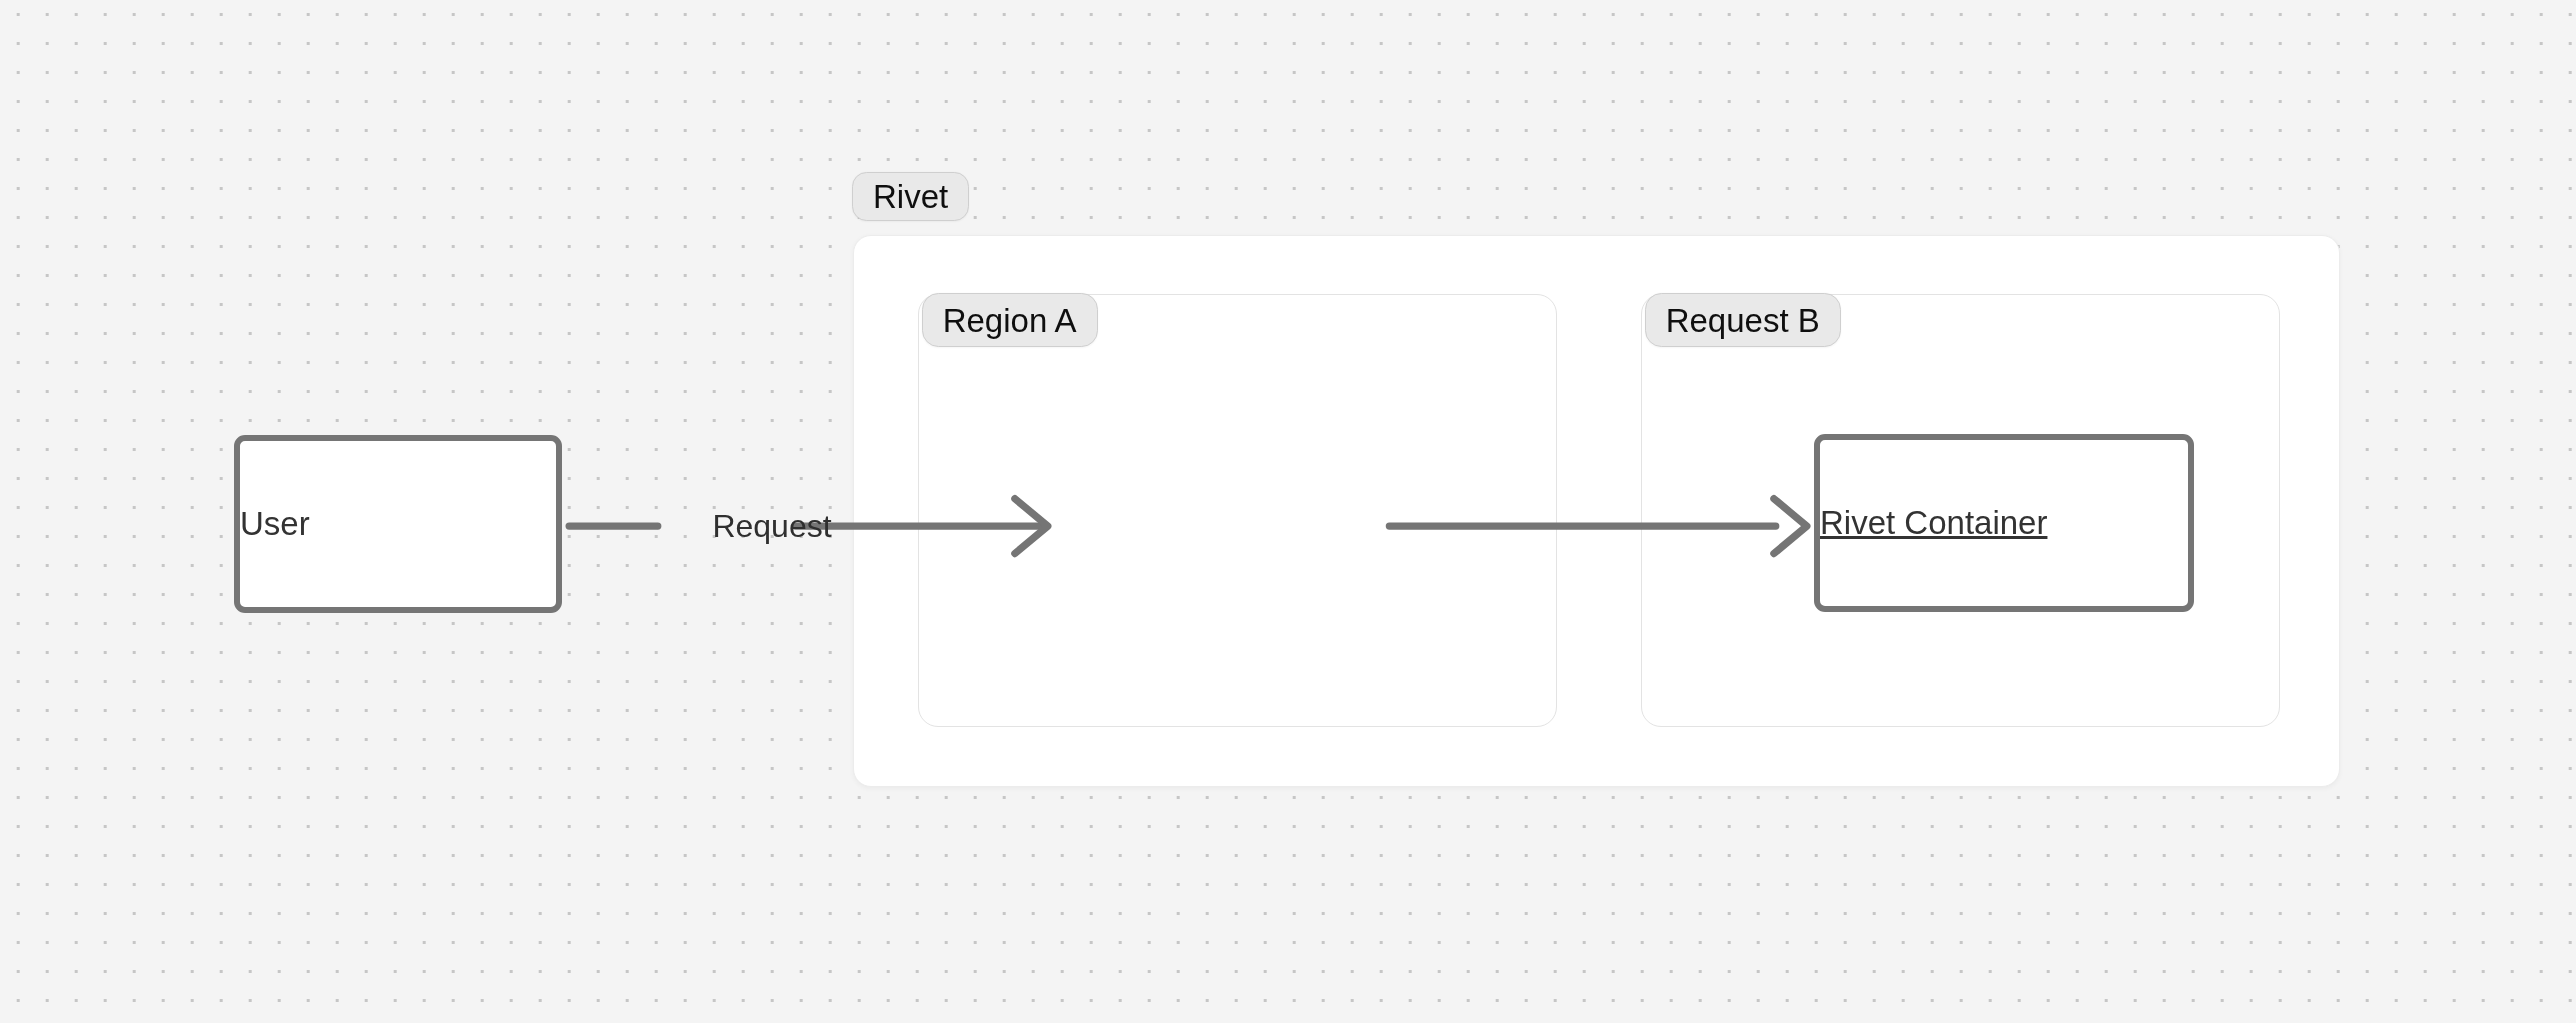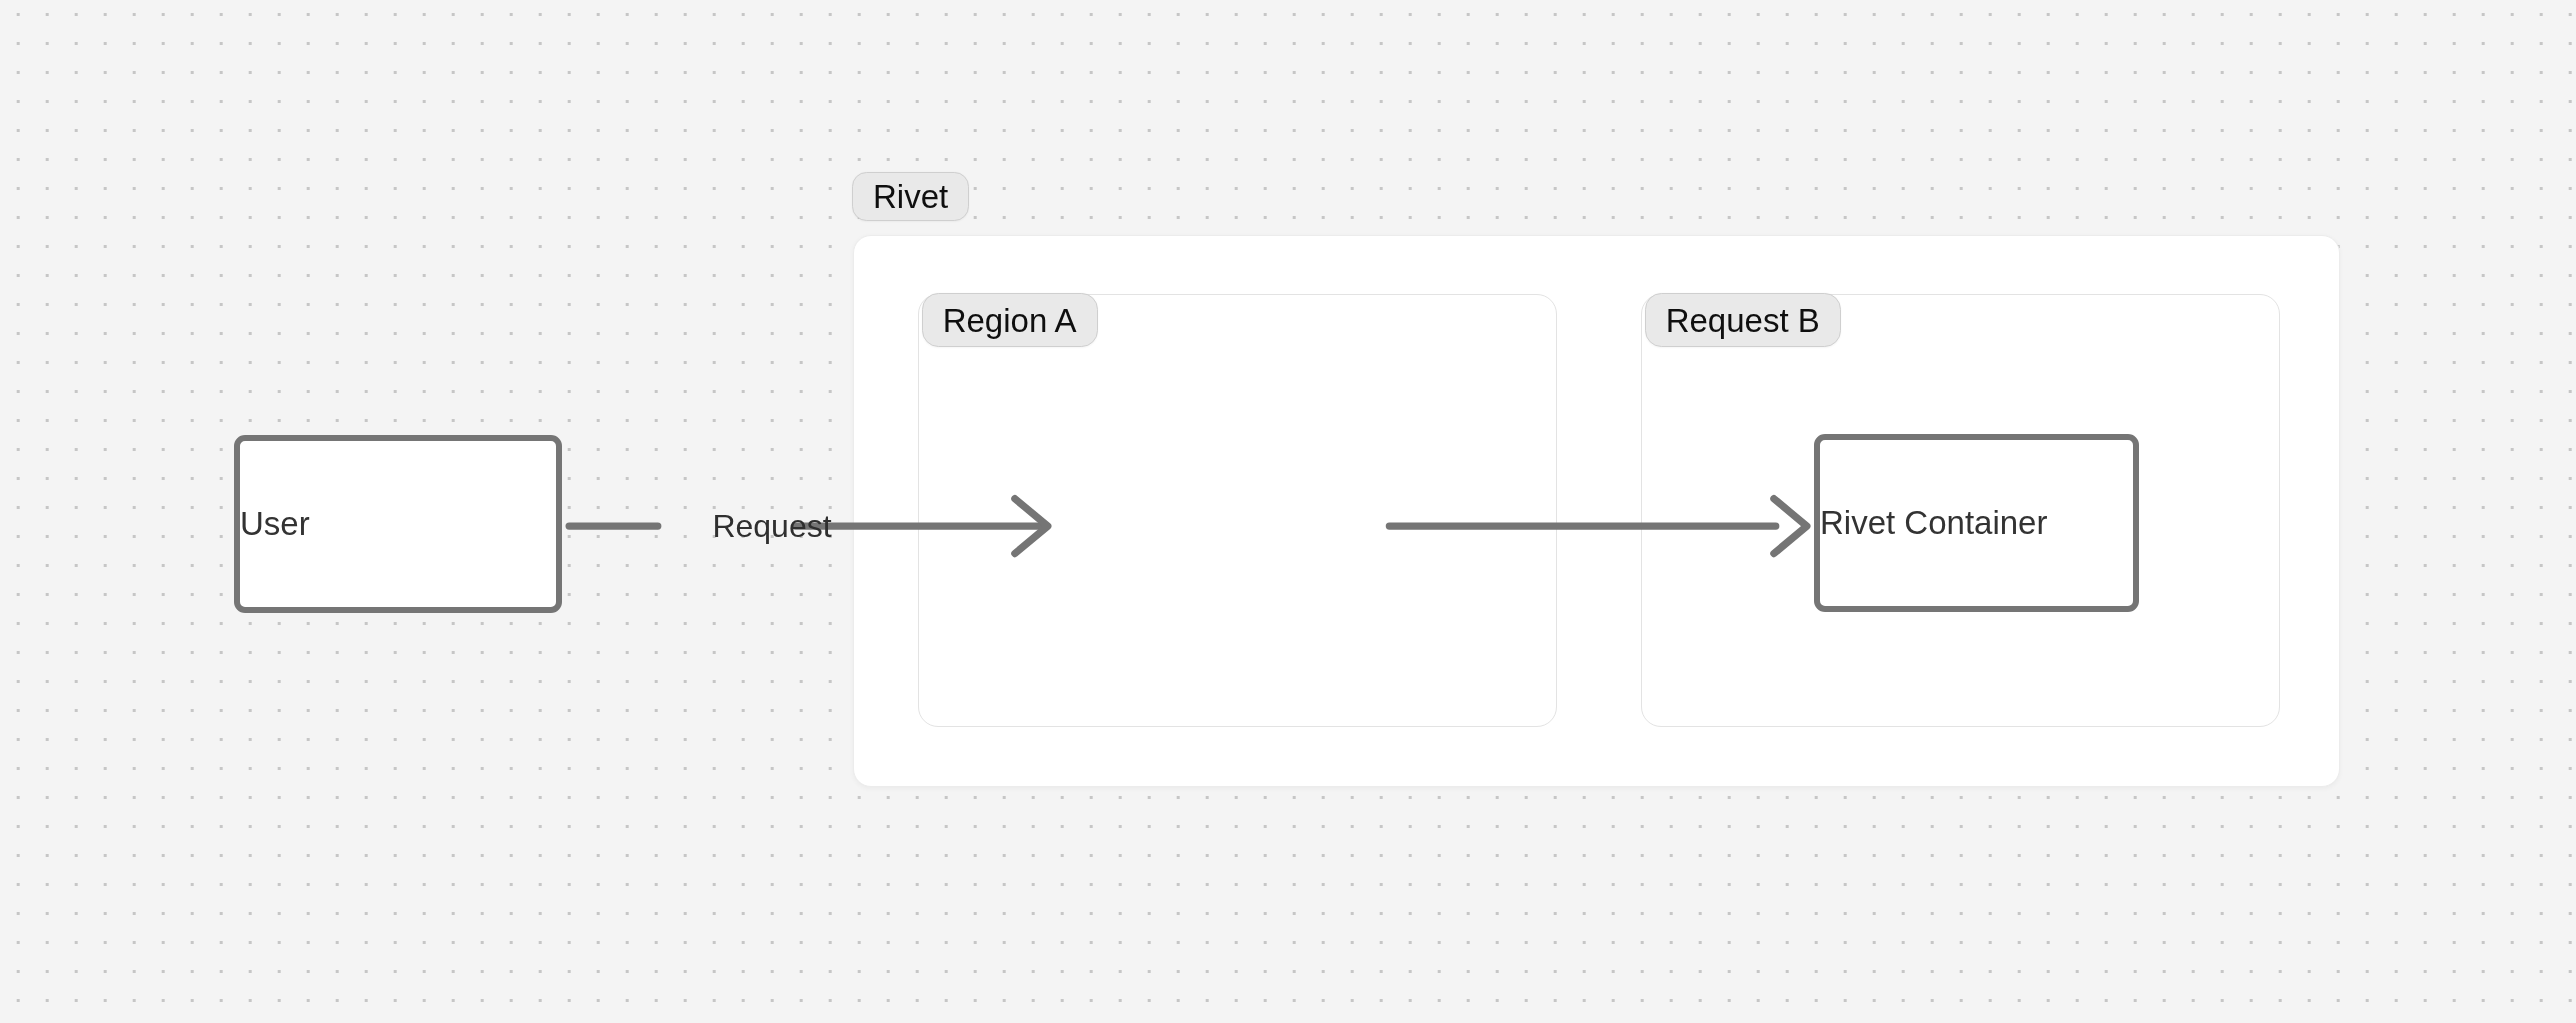--- a/index.html
+++ b/index.html
@@ -73,21 +73,21 @@
     box-sizing: border-box;
     background: #ffffff;
     border: 6.4px solid #757575;
     border-radius: 11px;
     color: #333333;
     font-size: 33px;
     white-space: nowrap;
   }
   .node-user      { left: 234px;  top: 435px; width: 328px; height: 178px; }
   .node-guard     { left: 1052px; top: 435px; width: 329px; height: 178px; }
-  .node-container { left: 1814px; top: 434px; width: 325px; height: 178px; }
+  .node-container { left: 1814px; top: 434px; width: 380px; height: 178px; text-decoration: underline; }
 
   
   .edges {
     position: absolute;
     left: 0; top: 0;
     width: 2576px; height: 1023px;
     pointer-events: none;
   }
   .edge-label {
     position: absolute;

